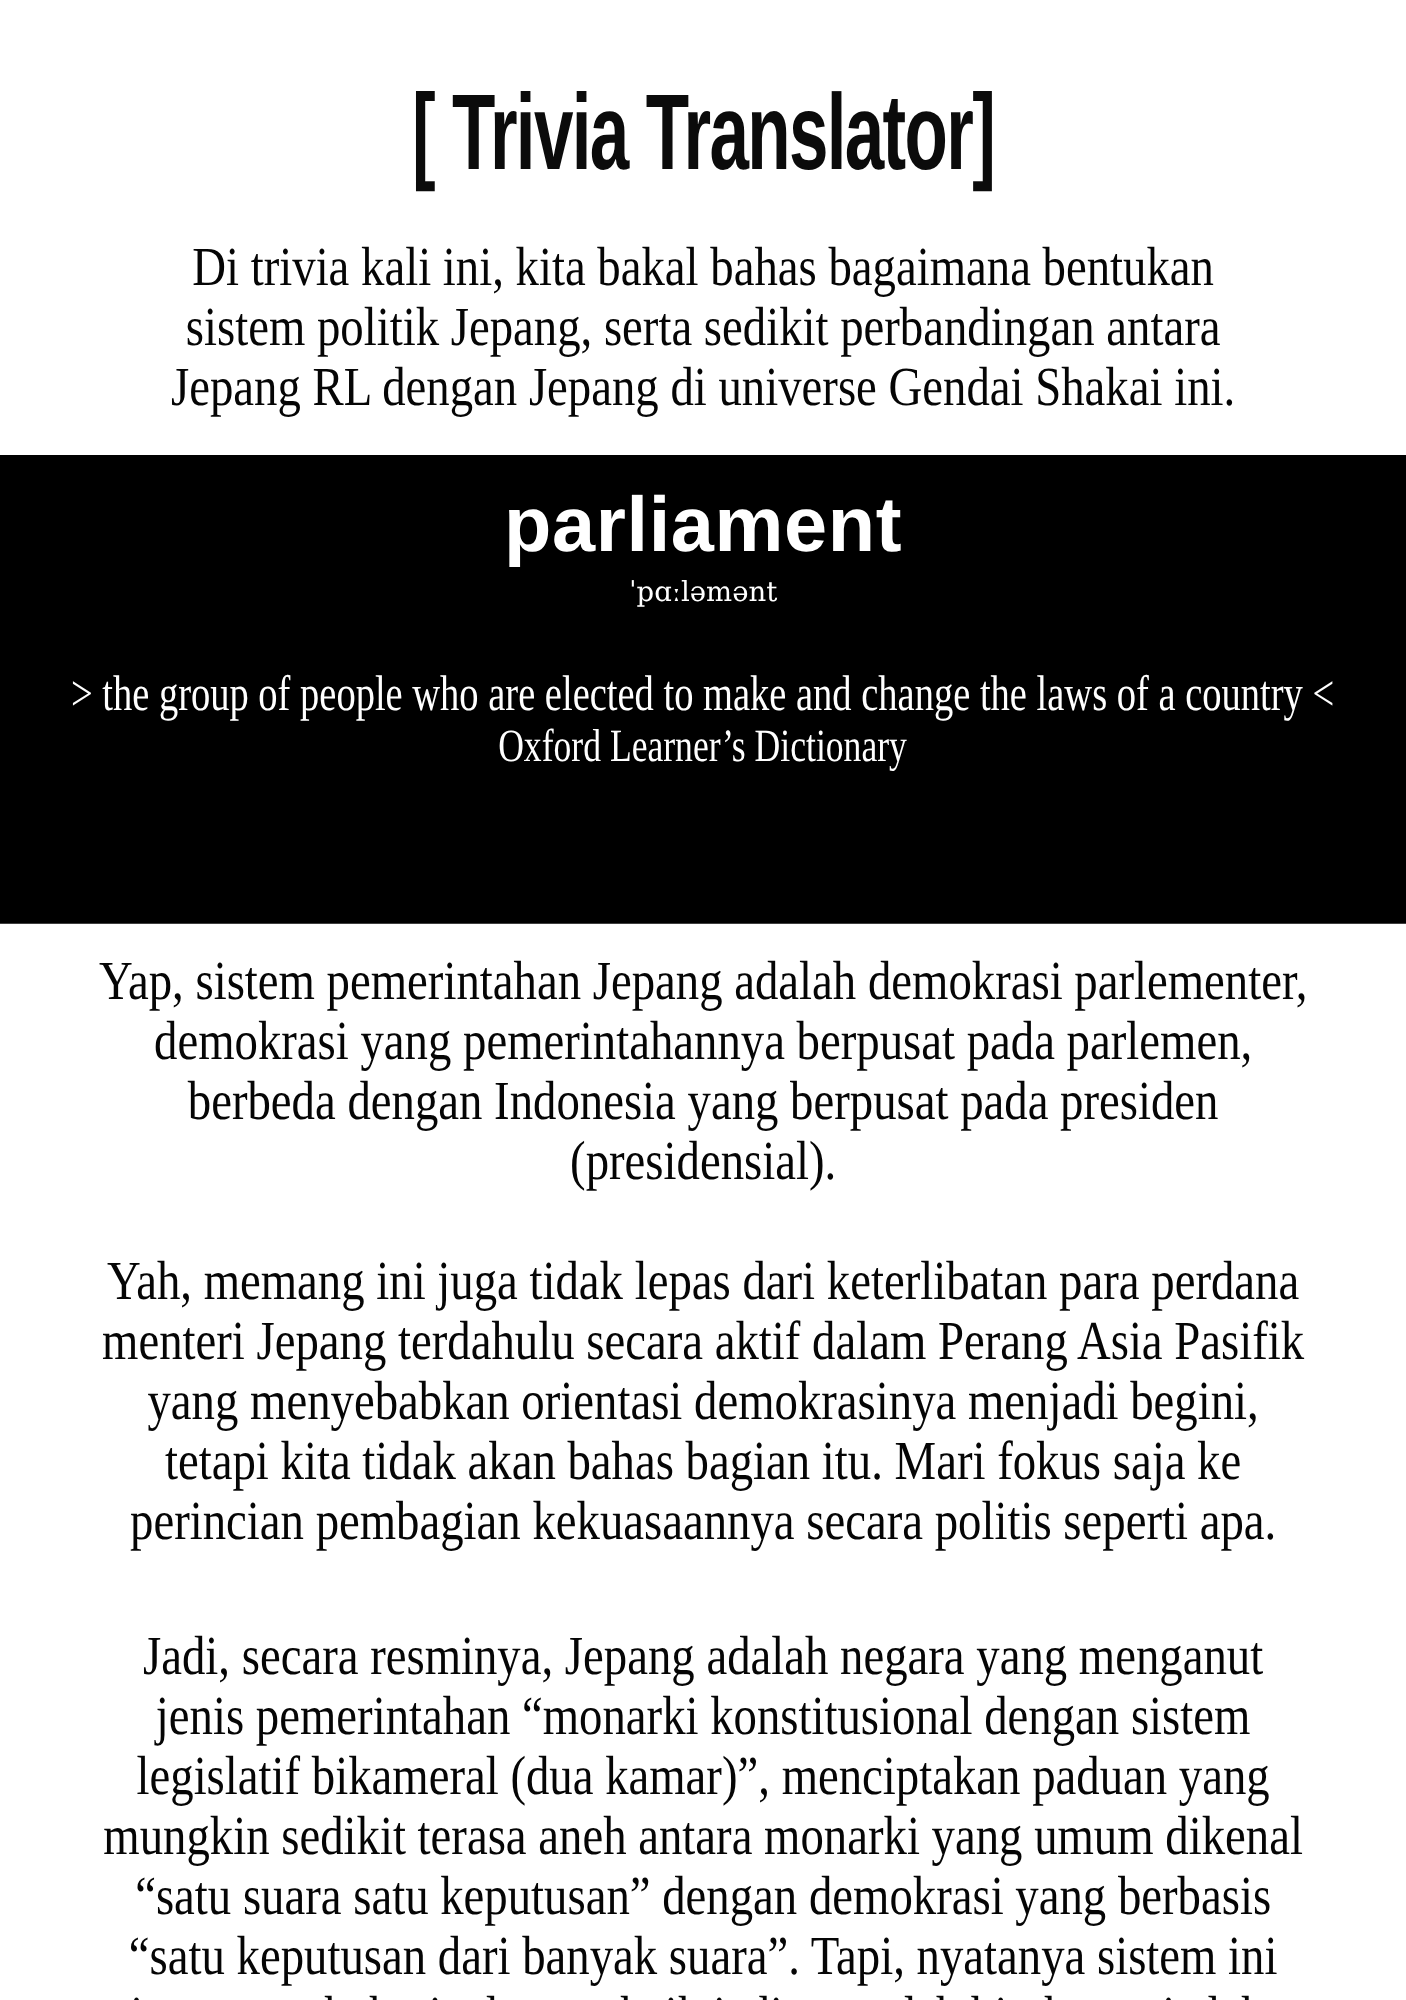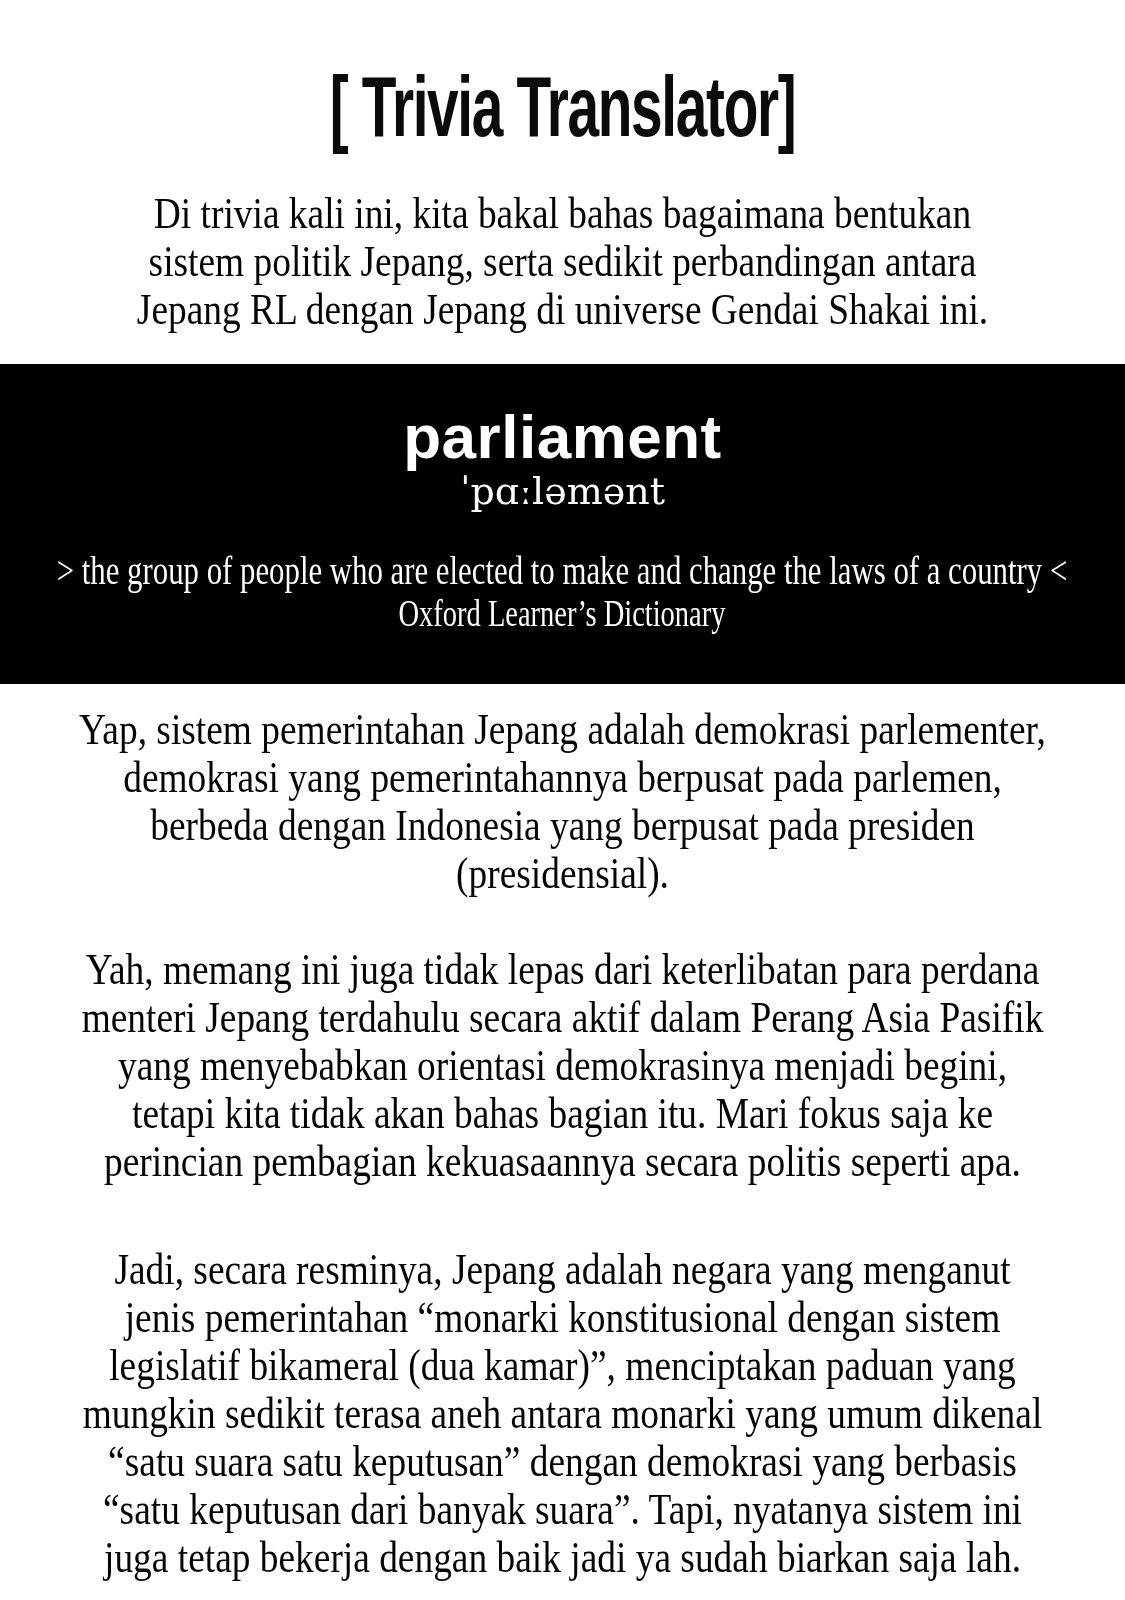--- a/index.html
+++ b/index.html
@@ -42,40 +42,40 @@
     transform-origin: 50% 50%;
   }
   .intro-para    { margin-top: 40px; }
   .yap-para      { margin-top: 22px; }
   .yah-para      { margin-top: 48px; }
   .jadi-para     { margin-top: 60px; }
 
   .dict-card {
     margin-top: 30px;
     width: 100%;
-    height: 320px;
+    height: 375px;
     box-sizing: border-box;
-    padding-top: 42px;
+    padding-top: 26px;
     background: #000000;
     color: #ffffff;
     overflow: hidden;
   }
   .dict-headword {
     text-align: center;
     font-family: "Liberation Sans", sans-serif;
     font-weight: 700;
     font-size: 62px;
     line-height: 62px;
     letter-spacing: 0.5px;
   }
   .dict-pron {
     margin-top: 3px;
     text-align: center;
     font-family: "DejaVu Serif", serif;
-    font-size: 38px;
+    font-size: 22px;
     line-height: 40px;
   }
   .dict-def-wrap {
     position: relative;
     left: -168px;
     width: 1460px;
     margin-top: 38px;
     text-align: center;
     transform: scaleX(0.77);
     transform-origin: 50% 50%;

